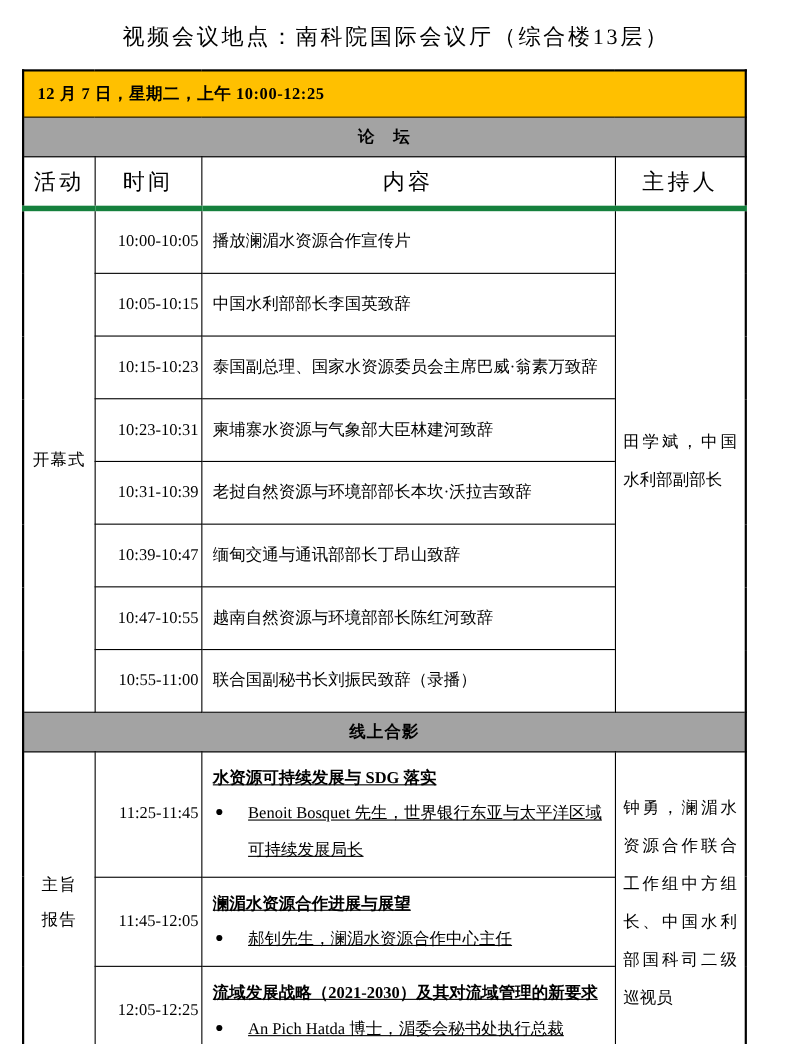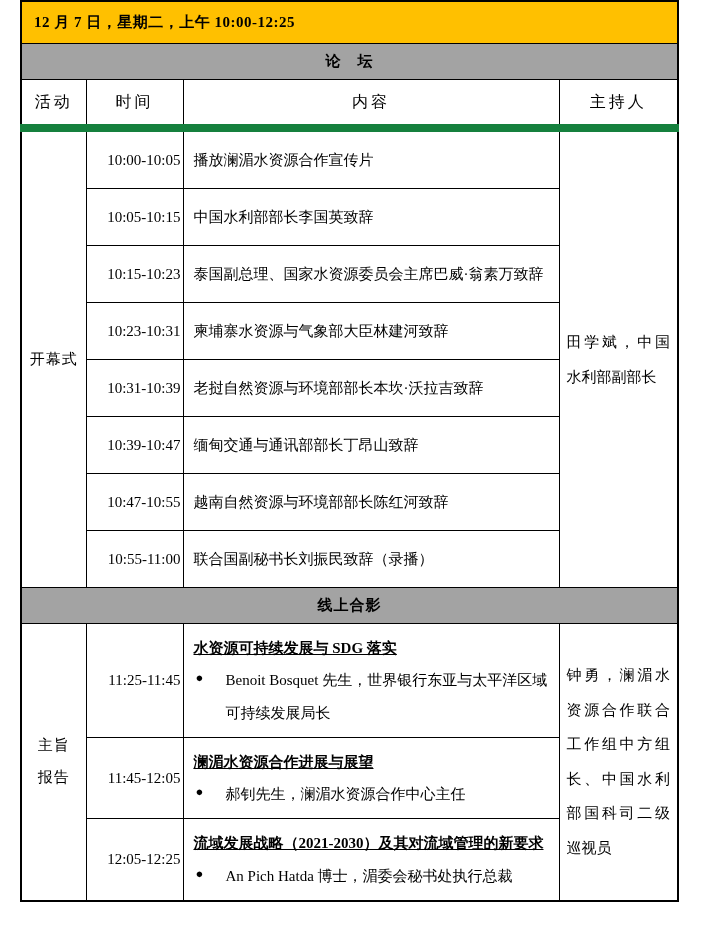--- a/index.html
+++ b/index.html
@@ -49,24 +49,24 @@
     font-weight:bold;
     font-size:17px;
     text-align:center;
     padding:8px 0;
     letter-spacing:1px;
     border-top:2px solid #000;
     border-bottom:2px solid #000;
   }
   tr.head td{
     text-align:center;
-    font-size:16px;
+    font-size:20px;
     height:42px;
     letter-spacing:3px;
-    border-bottom:8px solid #15803d;
+    border-bottom:5px solid #15803d;
   }
   td.act{
     text-align:center;
     font-size:16px;
     letter-spacing:1px;
     white-space:pre-line;
     line-height:2.1;
   }
   td.time{
     text-align:right;
@@ -88,27 +88,28 @@
     line-height:2.15;
   }
   .kn-title{font-weight:bold;text-decoration:underline;}
   .kn-line{display:flex;align-items:flex-start;}
   .bullet{
     flex:0 0 30px;
     width:30px;
     font-size:13px;
     padding-left:2px;
   }
-  .kn-speaker{flex:1;}
+  .kn-speaker{flex:1;text-decoration:underline;}
 </style>
 </head>
 <body>
 
 <div class="doc">
 
+  <p class="subtitle">视频会议地点：南科院国际会议厅（综合楼13层）</p>
 
   <table class="agenda">
     <colgroup>
       <col style="width:65px">
       <col style="width:97px">
       <col style="width:376px">
       <col style="width:119px">
     </colgroup>
     <tbody>
 

